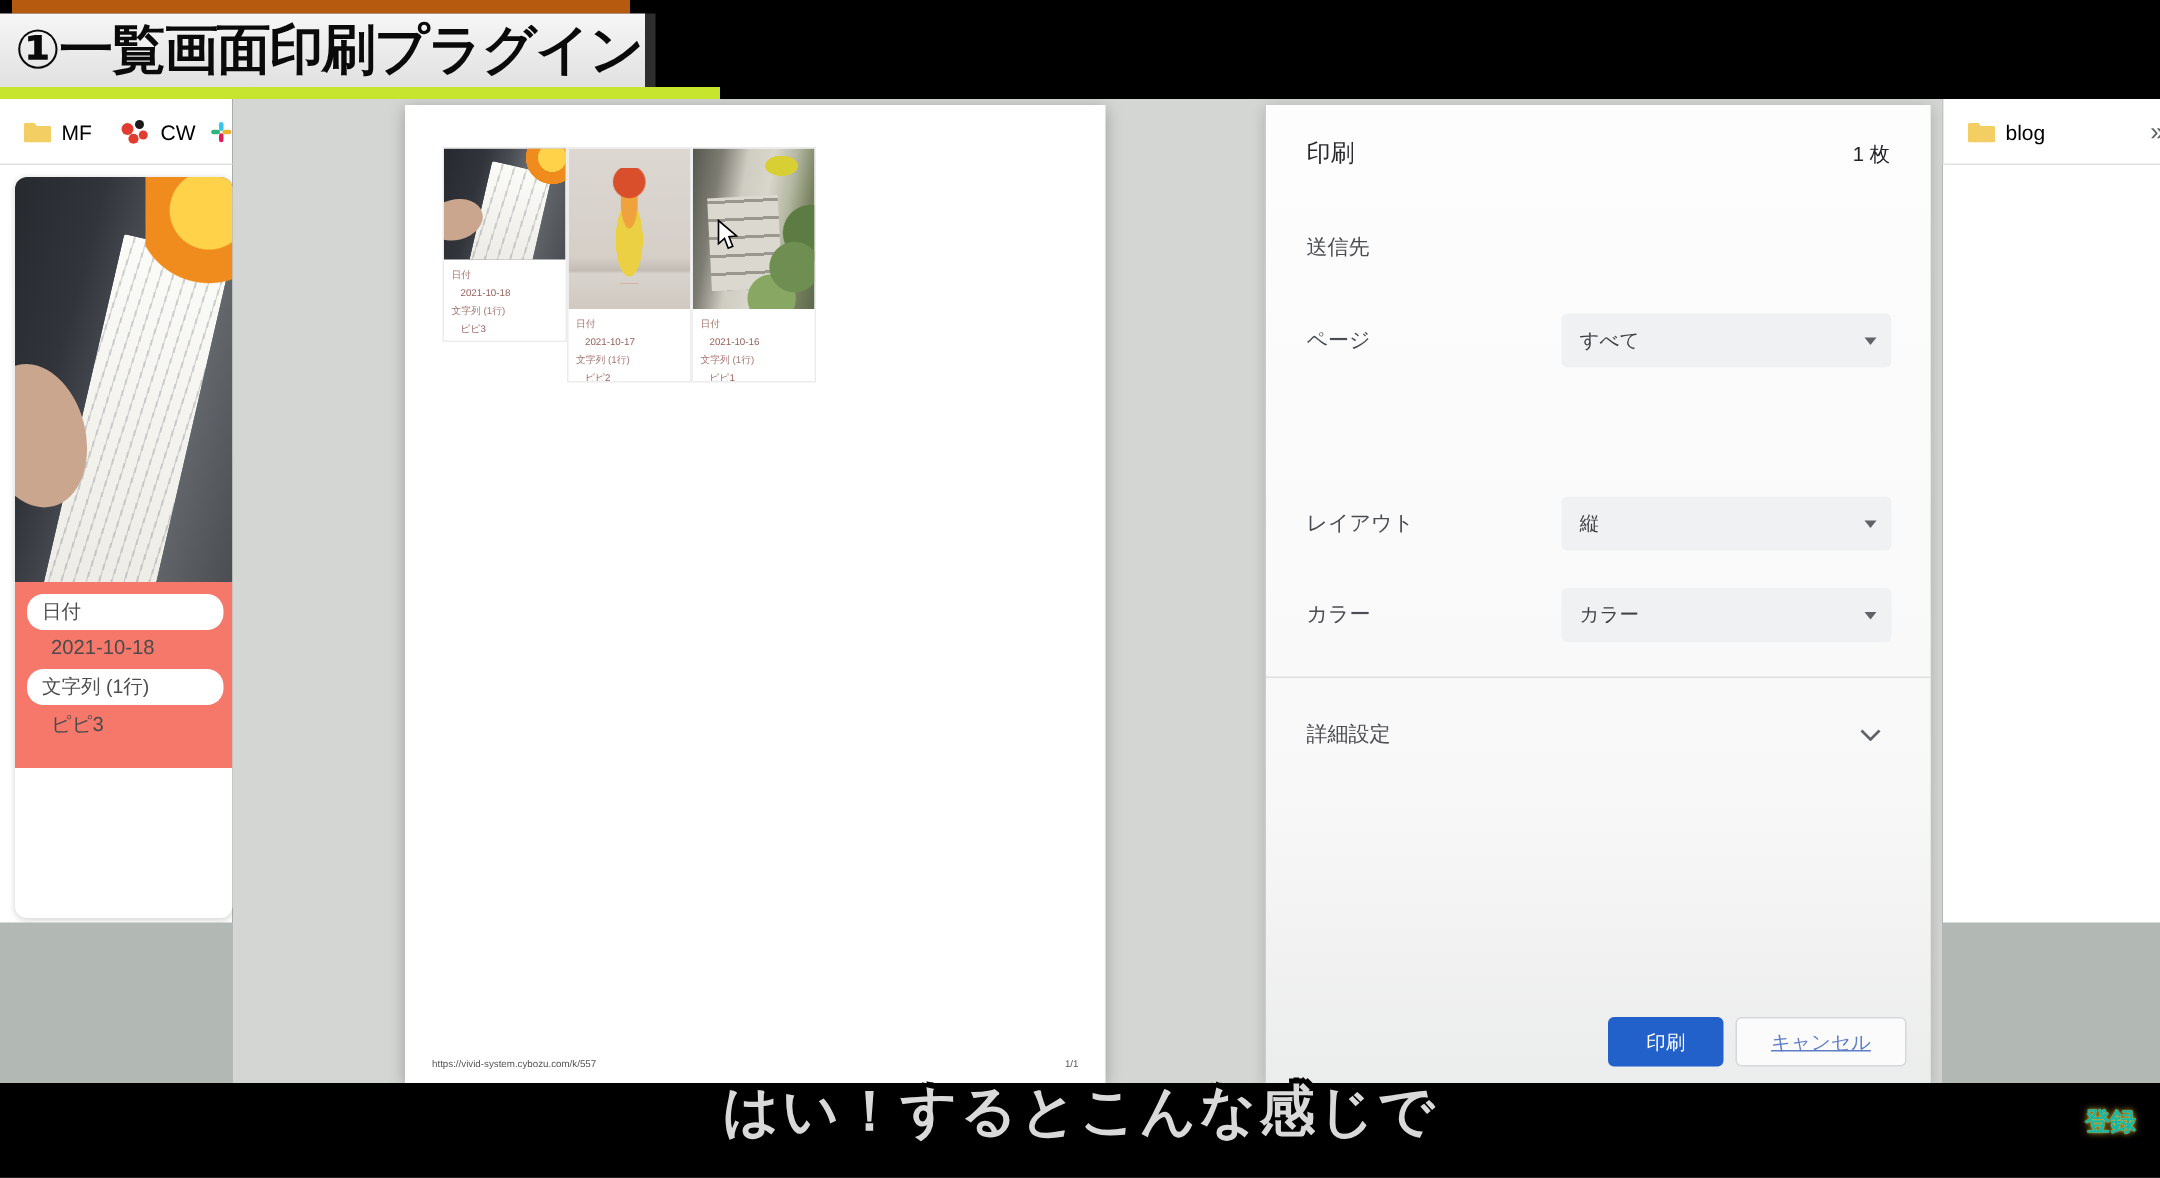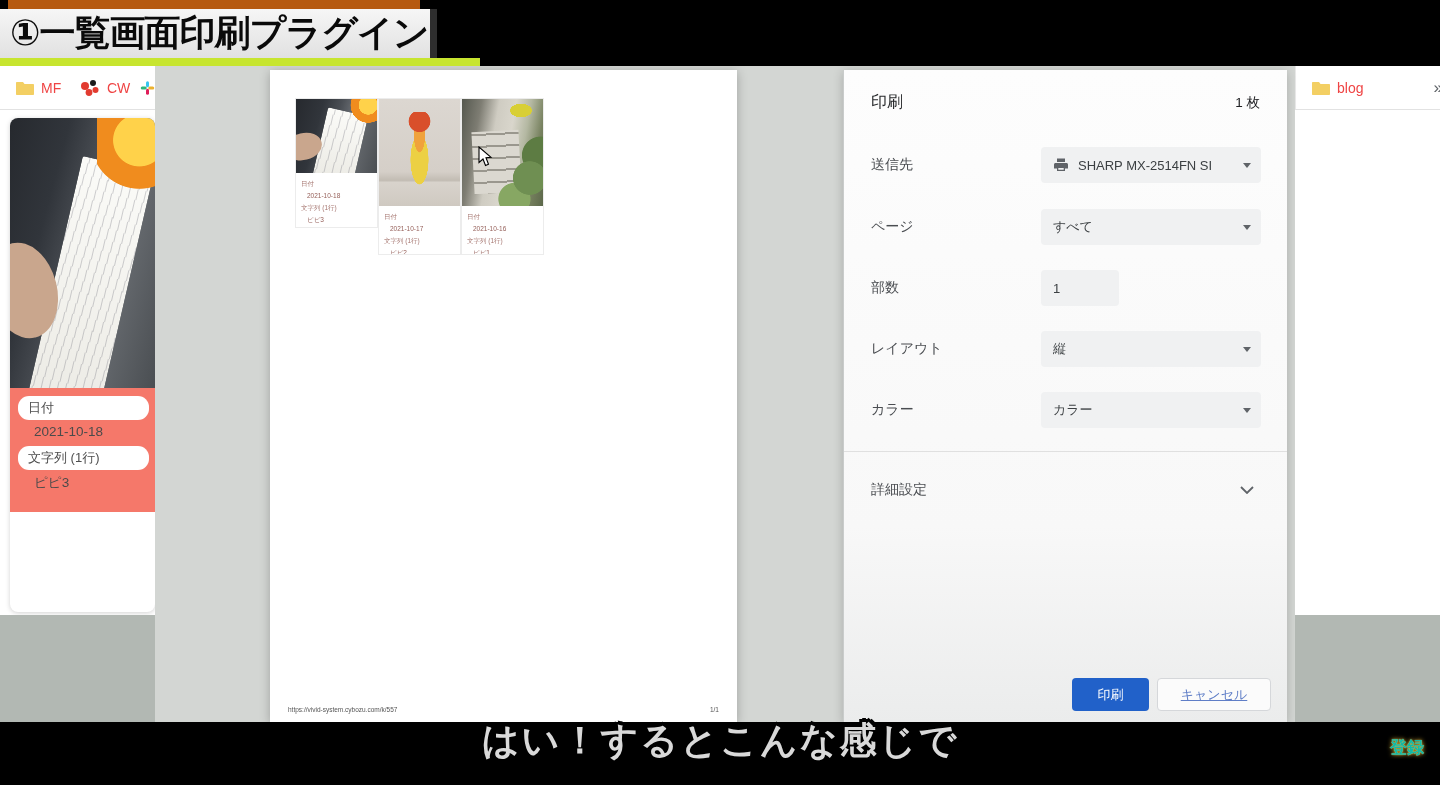--- a/index.html
+++ b/index.html
@@ -13,21 +13,21 @@
               border-right:7px solid #2e2e2e;display:flex;align-items:center;
               padding-left:10px;box-sizing:border-box;}
   .banner-box span{font-size:36px;font-weight:bold;color:#0a0a0a;letter-spacing:-1px;white-space:nowrap;}
   .banner-underline{position:absolute;left:0;top:58px;width:480px;height:8px;background:#c7e52f;}
 
   
   .bm-bar{position:absolute;top:66px;height:44px;background:#fff;border-bottom:1px solid #e2e2e2;box-sizing:border-box;}
   .bm-left{left:0;width:155px;}
   .bm-right{left:1295px;width:160px;border-left:1px solid #e9e9e9;}
   .bm-item{position:absolute;top:0;height:43px;display:flex;align-items:center;gap:7px;cursor:pointer;}
-  .bm-item span{font-size:14px;color:#ef4444;}
+  .bm-item span{font-size:14px;color:#000000;}
   .bm-mf{left:16px;} .bm-cw{left:80px;} .bm-slack{left:140px;width:15px;overflow:hidden;}
   .bm-blog{left:16px;}
   .bm-overflow{position:absolute;right:12px;top:0;height:43px;display:flex;align-items:center;
                font-size:17px;color:#5f6368;cursor:pointer;}
 
   
   .page-strip{position:absolute;top:110px;height:612px;background:#fff;}
   .ps-left{left:0;width:155px;}
   .ps-right{left:1295px;width:145px;}
   .ps-footer{position:absolute;left:0;top:505px;width:100%;height:107px;background:#b2b8b3;}
@@ -235,41 +235,30 @@
     <span class="pfoot pfoot-left">https://vivid-system.cybozu.com/k/557</span>
     <span class="pfoot pfoot-right">1/1</span>
   </div>
 
   <div class="print-dialog">
     <div class="dlg-title">印刷</div>
     <div class="dlg-sheets">1 枚</div>
 
     <div class="dlg-row r-dest">
       <span class="lbl">送信先</span>
-      <div class="control dropdown">
-        <svg width="16" height="16" viewBox="0 0 16 16">
-          <path fill="#5f6368" d="M4 1.5h8V5H4zM2.5 6h11c.8 0 1.5.7 1.5 1.5v4h-3V14H4v-2.5H1v-4C1 6.7 1.7 6 2.5 6zm2.8 5v1.8h5.4V11z"></path>
-        </svg>
-        <span class="val">SHARP MX-2514FN SI</span>
-        <span class="caret"></span>
-      </div>
     </div>
 
     <div class="dlg-row r-pages">
       <span class="lbl">ページ</span>
       <div class="control dropdown">
         <span class="val">すべて</span>
         <span class="caret"></span>
       </div>
     </div>
 
-    <div class="dlg-row r-copies">
-      <span class="lbl">部数</span>
-      <input class="control copies" value="1" style="">
-    </div>
 
     <div class="dlg-row r-layout">
       <span class="lbl">レイアウト</span>
       <div class="control dropdown">
         <span class="val">縦</span>
         <span class="caret"></span>
       </div>
     </div>
 
     <div class="dlg-row r-color">

